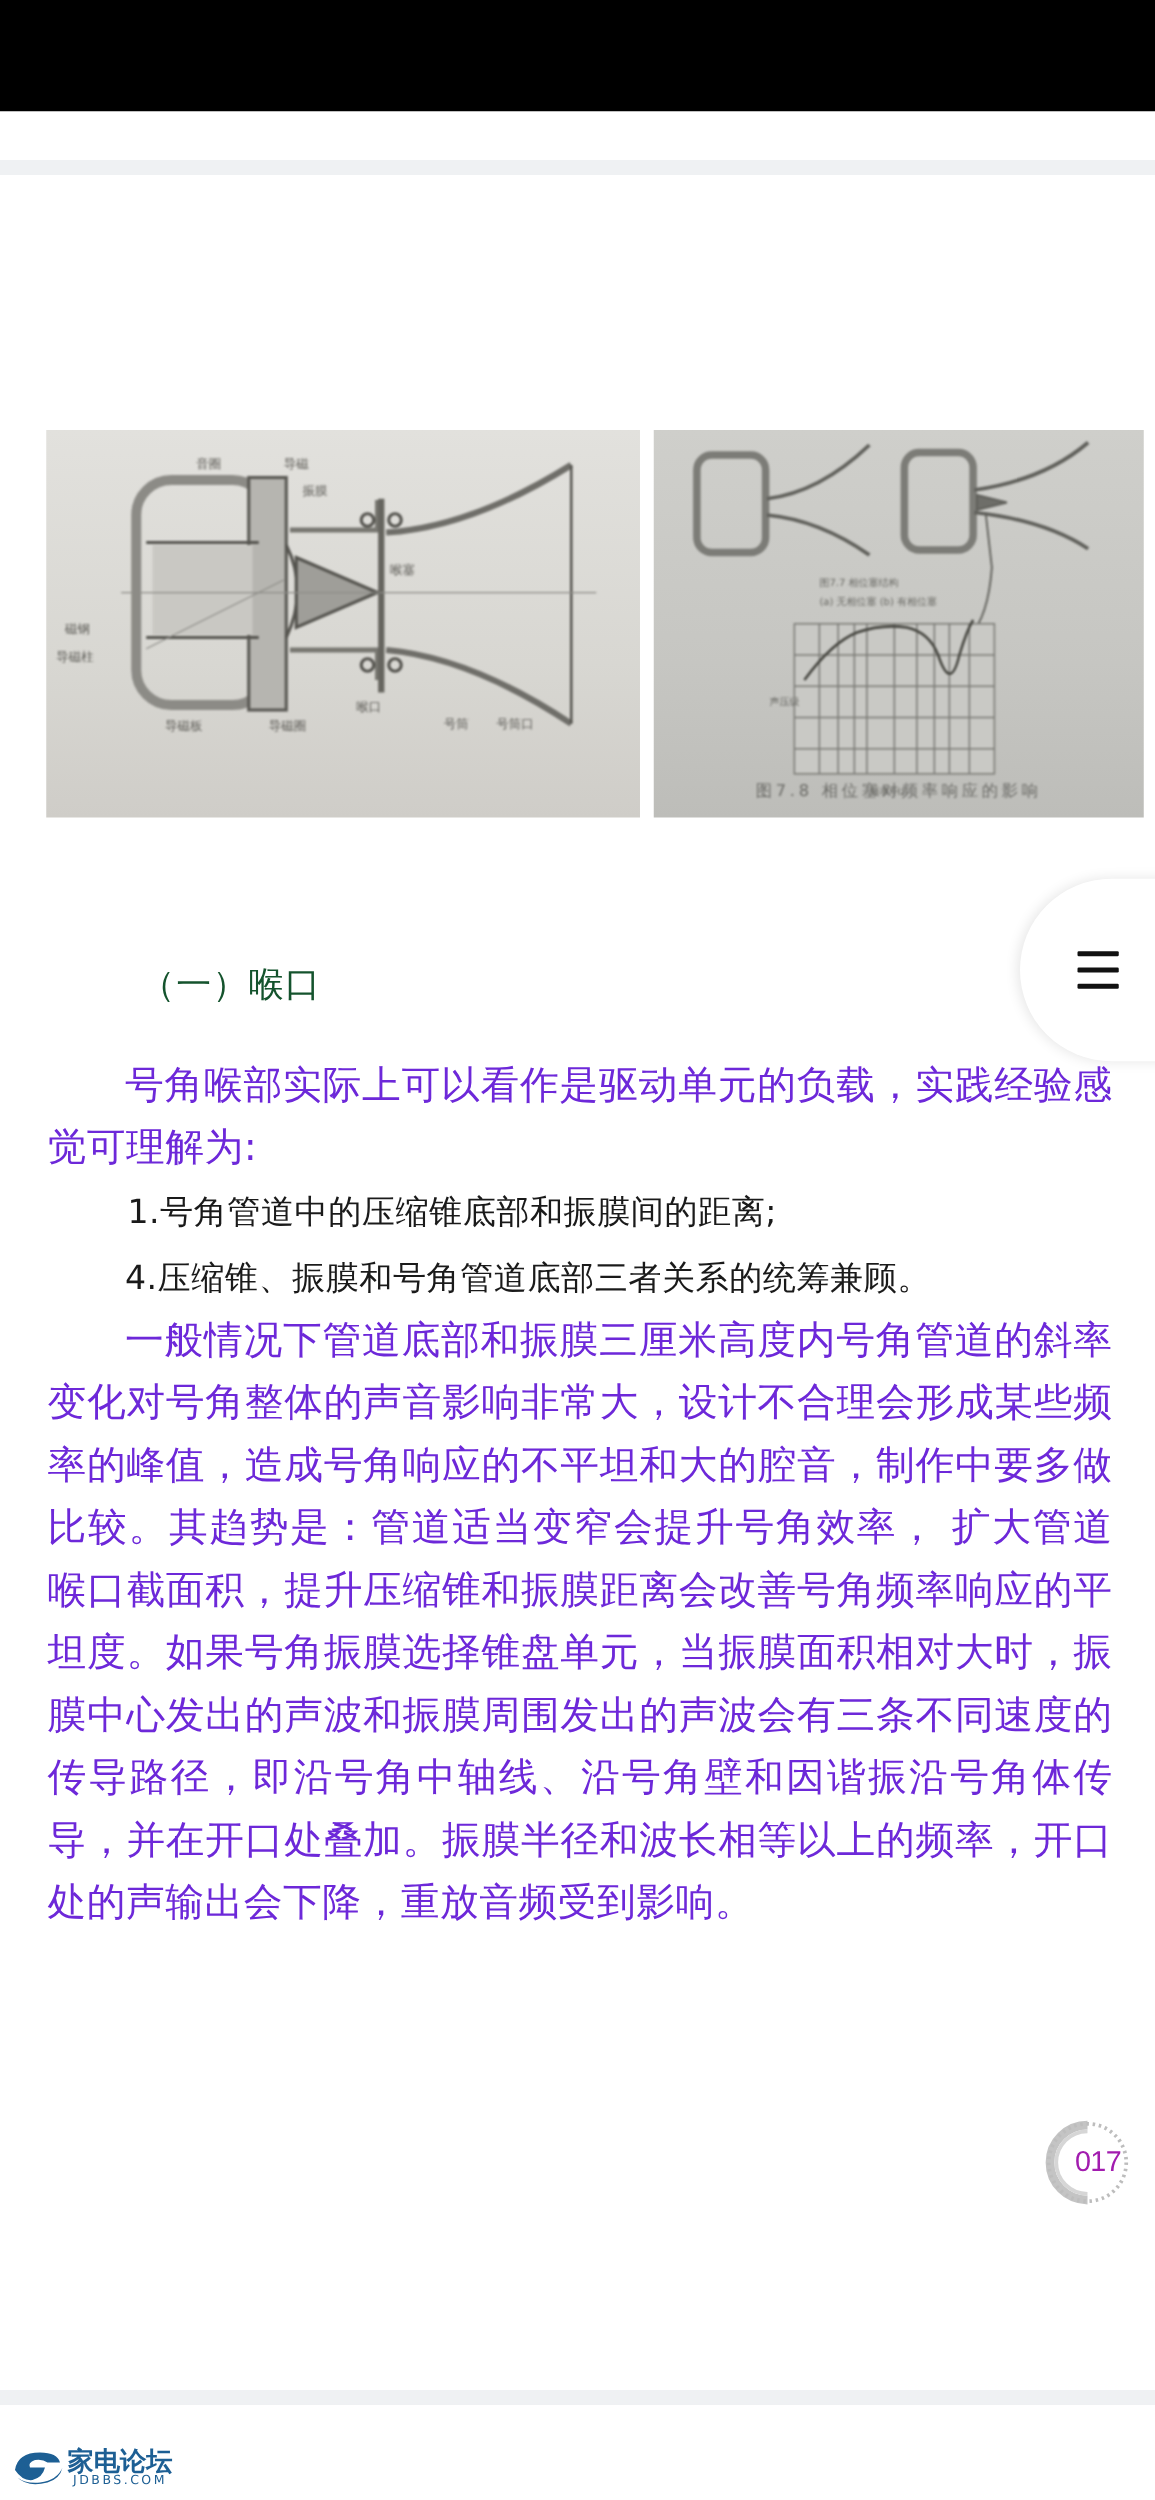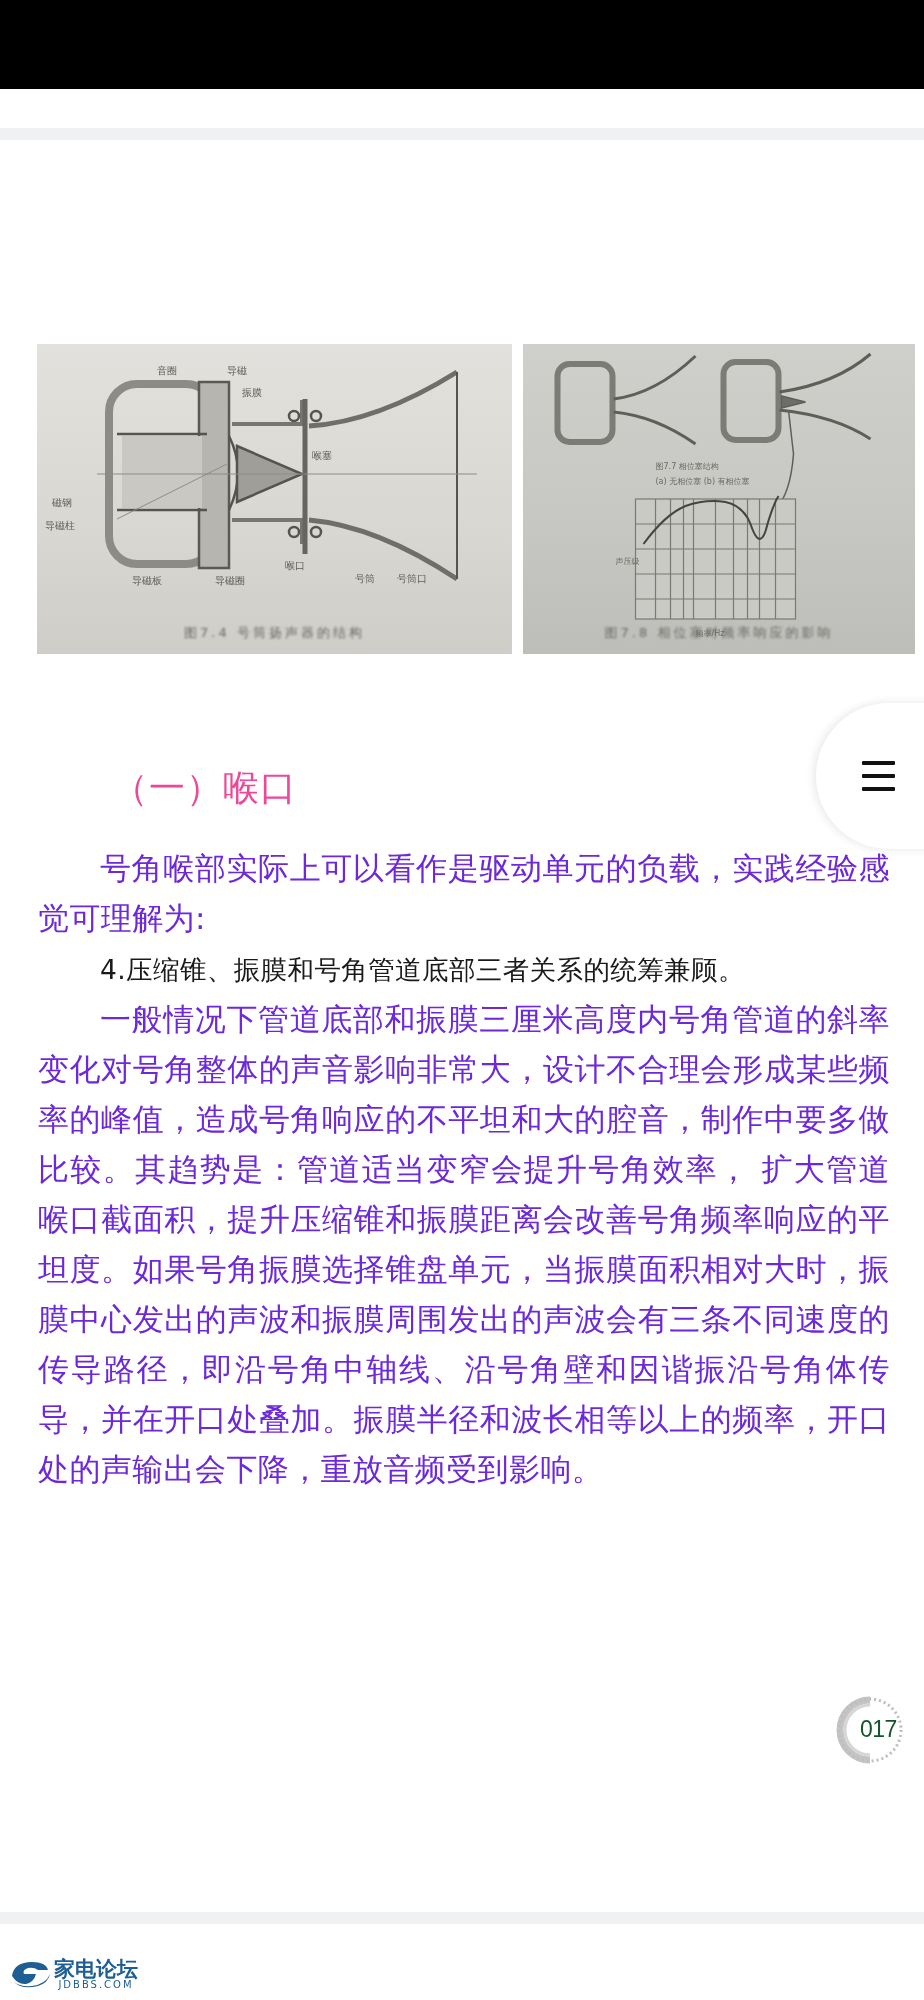--- a/index.html
+++ b/index.html
@@ -35,36 +35,36 @@
     display: flex; align-items: center; padding-left: 46px; cursor: pointer;
   }
   .menu-fab .bars { width: 33px; height: 30px; position: relative; }
   .menu-fab .bars span { position: absolute; left: 0; width: 33px; height: 4px; background: #111; border-radius: 1px; }
   .menu-fab .bars span:nth-child(1) { top: 0; }
   .menu-fab .bars span:nth-child(2) { top: 13px; }
   .menu-fab .bars span:nth-child(3) { top: 26px; }
 
   .article { position: absolute; left: 38px; top: 755px; width: 852px; }
   .section-heading {
-    font-size: 36px; font-weight: normal; color: #ec4899;
+    font-size: 28px; font-weight: normal; color: #14532d;
     margin-left: 74px; height: 66px; line-height: 66px; letter-spacing: 1px;
   }
   .para {
     font-size: 31px; line-height: 50px; color: #6d28d9;
     text-align: justify; letter-spacing: 0.4px;
   }
   .para.indent { text-indent: 62px; }
   .para-first { margin-top: 22px; }
   .list-item { font-size: 26.5px; line-height: 53px; color: #1a1a1a; padding-left: 62px; letter-spacing: 0.4px; }
   .list-item.first { padding-left: 64px; }
 
   .page-badge { position: absolute; left: 836px; top: 1696px; width: 68px; height: 68px; }
   .page-badge svg { position: absolute; left: 0; top: 0; }
   .page-badge .num {
-    position: absolute; left: 24px; top: 20px; font-size: 23px; color: #14532d;
+    position: absolute; left: 24px; top: 20px; font-size: 23px; color: #a21caf;
     font-family: "Liberation Sans", sans-serif; letter-spacing: -0.5px;
   }
 
   .footer-logo { position: absolute; left: 8px; top: 1956px; height: 36px; display: flex; align-items: center; }
   .footer-logo .mark { width: 44px; height: 32px; }
   .footer-logo .text { margin-left: 2px; display: flex; flex-direction: column; align-items: center; }
   .footer-logo .cn { font-size: 21px; color: #1d5f94; font-weight: bold; line-height: 22px; letter-spacing: 0px; }
   .footer-logo .en { font-size: 10px; color: #1d5f94; letter-spacing: 2px; line-height: 10px; font-family: "DejaVu Sans", sans-serif; }
 </style>
 </head>
@@ -110,21 +110,20 @@
         <text x="275" y="115">喉塞</text>
           <text x="15" y="162">磁钢</text>
           <text x="8" y="185">导磁柱</text>
         <text x="95" y="240">导磁板</text>
           <text x="178" y="240">导磁圈</text>
           <text x="248" y="225">喉口</text>
         <text x="318" y="238">号筒</text>
           <text x="360" y="238">号筒口</text>
       </g>
     </svg>
-    <div class="fig-caption">图7.4 号筒扬声器的结构</div>
   </div>
 
   <div class="figure figure-right">
     <svg viewBox="0 0 367 310">
       <g fill="none" stroke="#5f5f5a" stroke-width="3">
         <rect x="22" y="20" width="55" height="78" rx="12" stroke="#7c7c77" stroke-width="6"></rect>
         <path d="M78 55 Q120 50 160 12 M78 68 Q120 72 160 100"></path>
         <rect x="188" y="18" width="55" height="78" rx="12" stroke="#7c7c77" stroke-width="6"></rect>
         <path d="M244 48 Q300 40 335 10 M244 66 Q300 72 335 95"></path>
         <path d="M246 52 L270 58 L246 64 Z" fill="#6e6e69" stroke-width="1.5"></path>
@@ -161,20 +160,21 @@
     <div class="bars">
       <span></span>
         <span></span>
         <span></span>
     </div>
   </div>
 
   <div class="article">
     <h2 class="section-heading">（一）喉口</h2>
     <p class="para indent para-first">号角喉部实际上可以看作是驱动单元的负载，实践经验感觉可理解为:</p>
+    <div class="list-item first">1.号角管道中的压缩锥底部和振膜间的距离;</div>
     <div class="list-item">4.压缩锥、振膜和号角管道底部三者关系的统筹兼顾。</div>
     <p class="para indent" style="margin-top:-2px">一般情况下管道底部和振膜三厘米高度内号角管道的斜率变化对号角整体的声音影响非常大，设计不合理会形成某些频率的峰值，造成号角响应的不平坦和大的腔音，制作中要多做比较。其趋势是：管道适当变窄会提升号角效率， 扩大管道喉口截面积，提升压缩锥和振膜距离会改善号角频率响应的平坦度。如果号角振膜选择锥盘单元，当振膜面积相对大时，振膜中心发出的声波和振膜周围发出的声波会有三条不同速度的传导路径，即沿号角中轴线、沿号角壁和因谐振沿号角体传导，并在开口处叠加。振膜半径和波长相等以上的频率，开口处的声输出会下降，重放音频受到影响。</p>
   </div>
 
   <div class="page-badge">
     <svg width="68" height="68" viewBox="0 0 68 68">
       <path d="M34 4 A30 30 0 0 0 34 64" fill="none" stroke="#c4c4c4" stroke-width="7"></path>
       <circle cx="34" cy="34" r="31" fill="none" stroke="#bdbdbd" stroke-width="3" stroke-dasharray="2 3"></circle>
       <path d="M34 9 A25 25 0 0 0 34 59" fill="none" stroke="#d6d6d6" stroke-width="3"></path>
     </svg>

